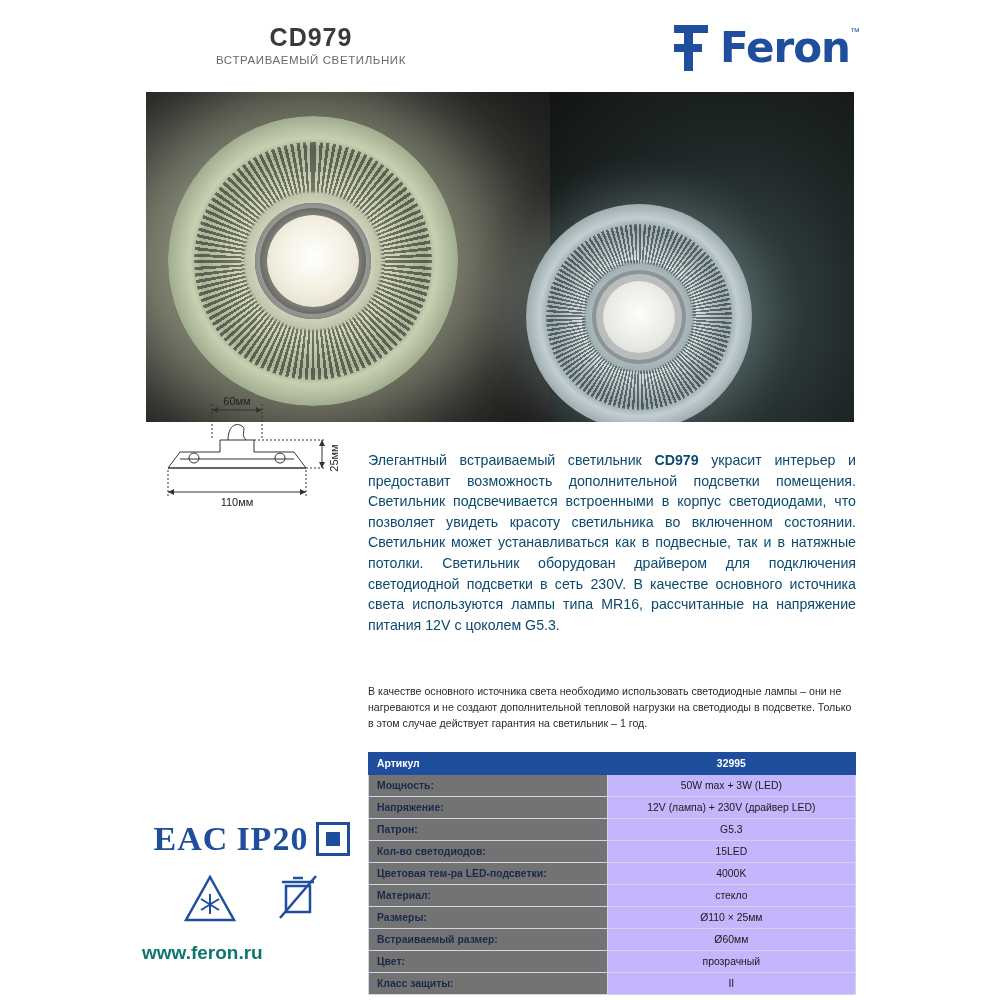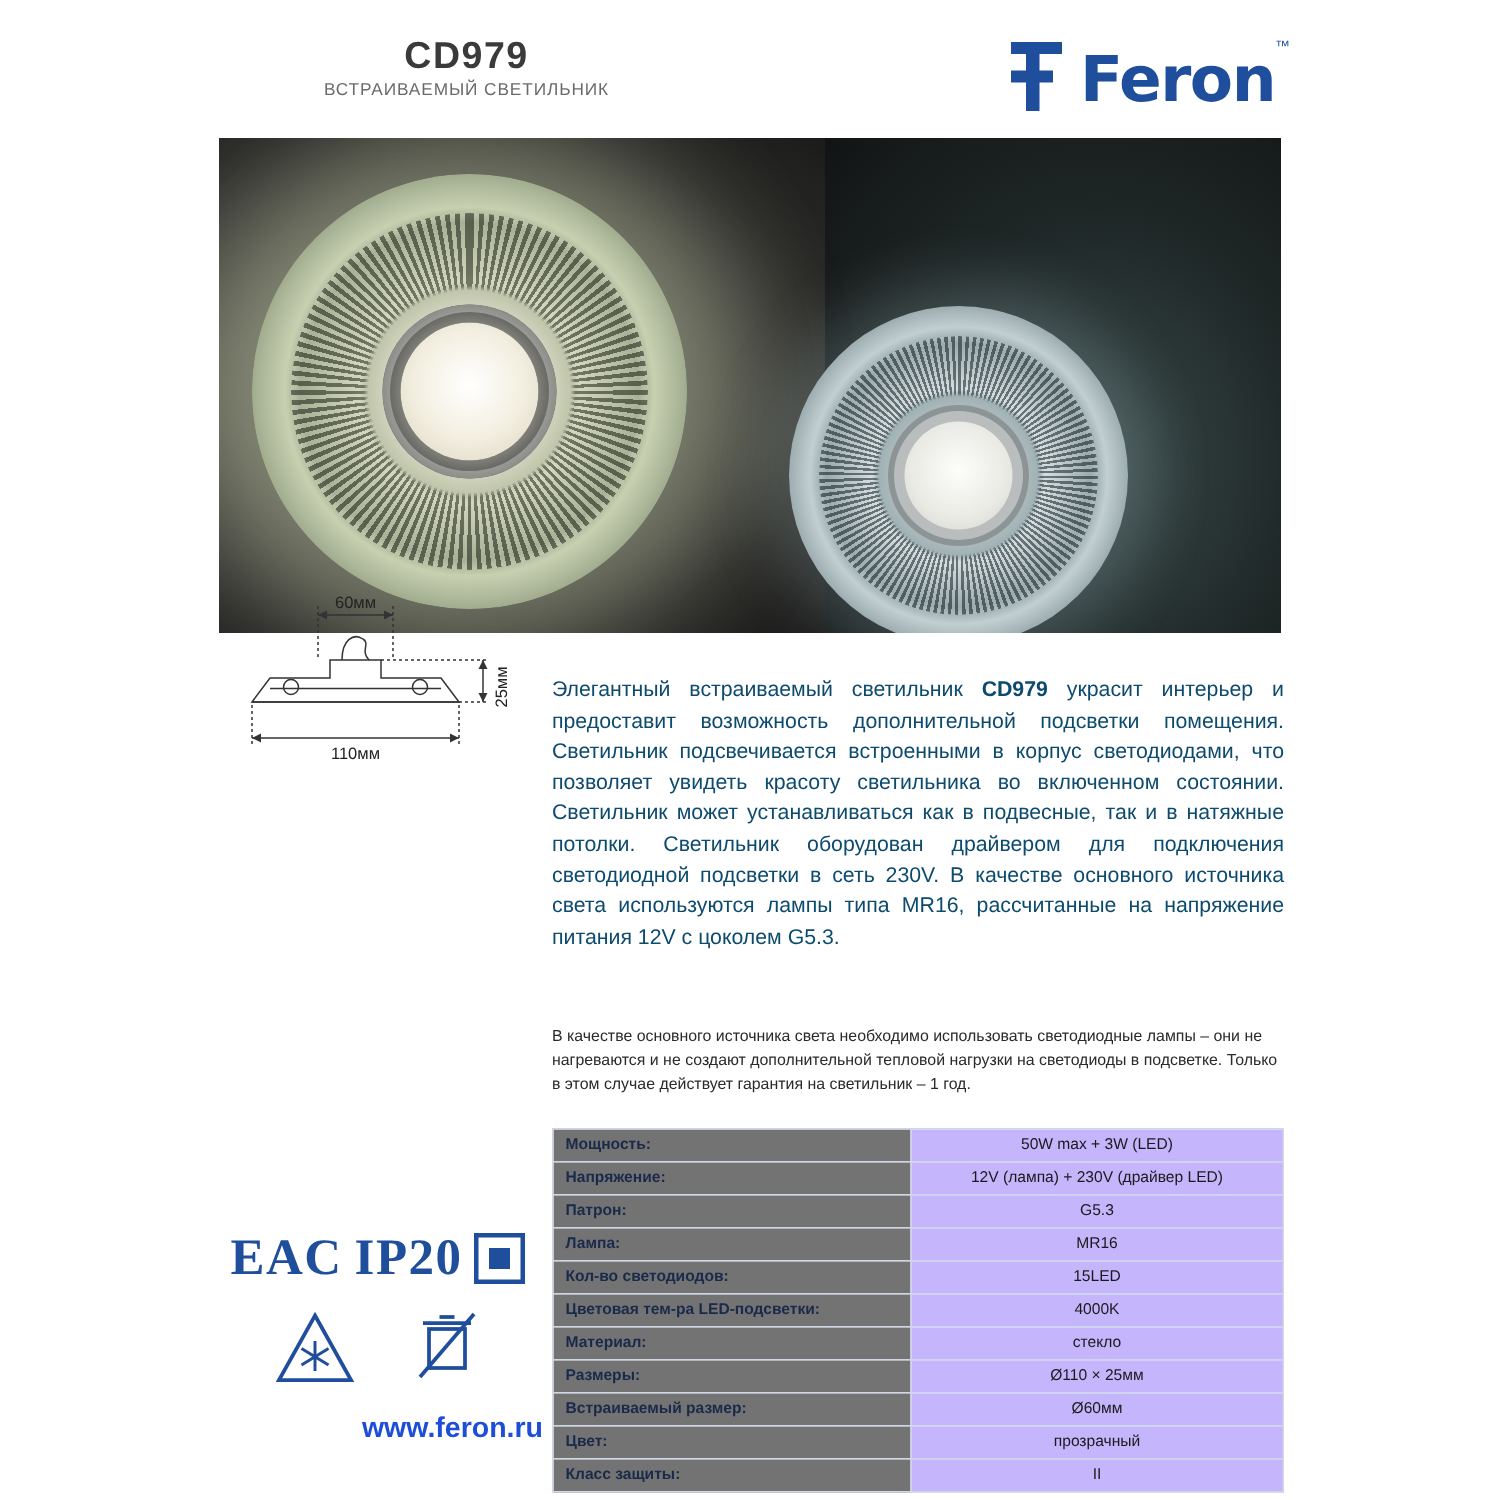--- a/index.html
+++ b/index.html
@@ -42,21 +42,21 @@
     letter-spacing: 0.6px;
     color: #6a6a6a;
     margin-top: 2px;
   }
   .brand-block {
     position: absolute;
     right: 140px;
     top: 22px;
     height: 52px;
     display: flex;
-    align-items: flex-end;
+    align-items: center;
   }
   .brand-mark {
     width: 44px;
     height: 46px;
     position: relative;
     margin-right: 6px;
   }
   .brand-mark .bar {
     position: absolute;
     background: #1f4e9c;
@@ -286,24 +286,24 @@
     margin-top: 16px;
     display: flex;
     justify-content: center;
     gap: 40px;
   }
   .site {
     position: absolute;
     left: 142px;
     top: 942px;
     width: 220px;
-    text-align: right;
+    text-align: left;
     font-size: 19px;
     font-weight: bold;
-    color: #1d4ed8;
+    color: #0f766e;
   }
 </style>
 </head>
 <body>
 
 <div class="header">
   <div class="model-block">
     <div class="model-code">CD979</div>
     <div class="model-sub">ВСТРАИВАЕМЫЙ СВЕТИЛЬНИК</div>
   </div>
@@ -371,35 +371,35 @@
 </div>
 
 <div class="desc">
   <span>Элегантный встраиваемый светильник </span><b>CD979</b><span> украсит интерьер и предоставит возможность дополнительной подсветки помещения. Светильник подсвечивается встроенными в корпус светодиодами, что позволяет увидеть красоту светильника во включенном состоянии. Светильник может устанавливаться как в подвесные, так и в натяжные потолки. Светильник оборудован драйвером для подключения светодиодной подсветки в сеть 230V. В качестве основного источника света используются лампы типа MR16, рассчитанные на напряжение питания 12V с цоколем G5.3.</span>
 </div>
 
 <div class="note">В качестве основного источника света необходимо использовать светодиодные лампы – они не нагреваются и не создают дополнительной тепловой нагрузки на светодиоды в подсветке. Только в этом случае действует гарантия на светильник – 1 год.</div>
 
 <table class="spec-table">
   <tbody>
+    <tr class="head">
+      <td class="k">Артикул</td>
+      <td class="v">32995</td>
+    </tr>
     <tr>
       <td class="k">Мощность:</td>
       <td class="v">50W max + 3W (LED)</td>
     </tr>
     <tr>
       <td class="k">Напряжение:</td>
       <td class="v">12V (лампа) + 230V (драйвер LED)</td>
     </tr>
     <tr>
       <td class="k">Патрон:</td>
       <td class="v">G5.3</td>
-    </tr>
-    <tr>
-      <td class="k">Лампа:</td>
-      <td class="v">MR16</td>
     </tr>
     <tr>
       <td class="k">Кол-во светодиодов:</td>
       <td class="v">15LED</td>
     </tr>
     <tr>
       <td class="k">Цветовая тем-ра LED-подсветки:</td>
       <td class="v">4000K</td>
     </tr>
     <tr>

